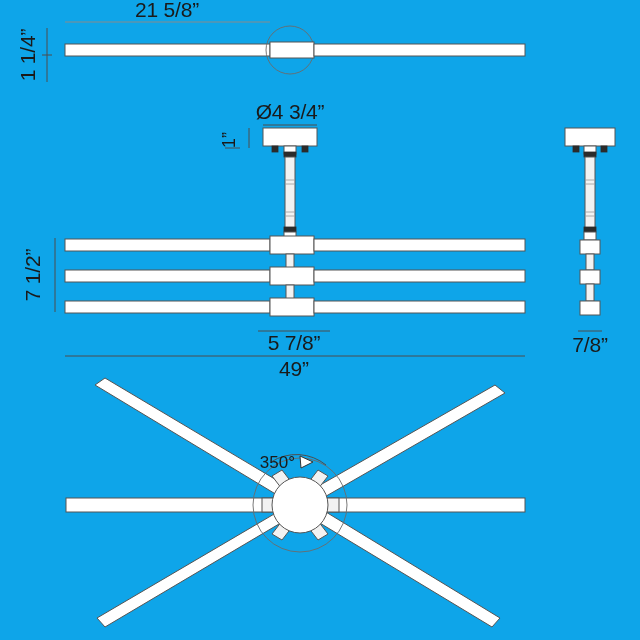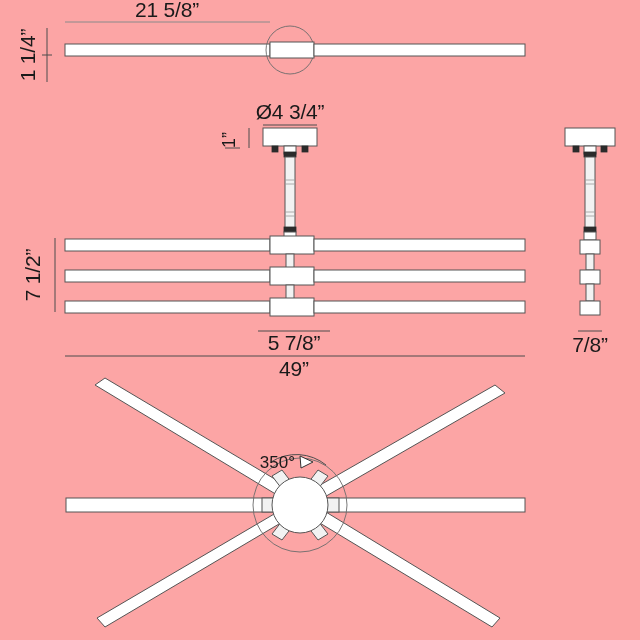--- a/index.html
+++ b/index.html
@@ -11,21 +11,21 @@
   body {
     font-family: "Liberation Sans", sans-serif;
     width: 640px;
     height: 640px;
     overflow: hidden;
   }
   #drawing-root {
     position: relative;
     width: 640px;
     height: 640px;
-    background: #fca5a5;
+    background: #0ea5e9;
   }
   svg#tech-drawing {
     display: block;
     width: 640px;
     height: 640px;
   }
   .dim-text {
     font-family: "Liberation Sans", sans-serif;
     font-size: 21px;
     fill: #1a1a1a;

